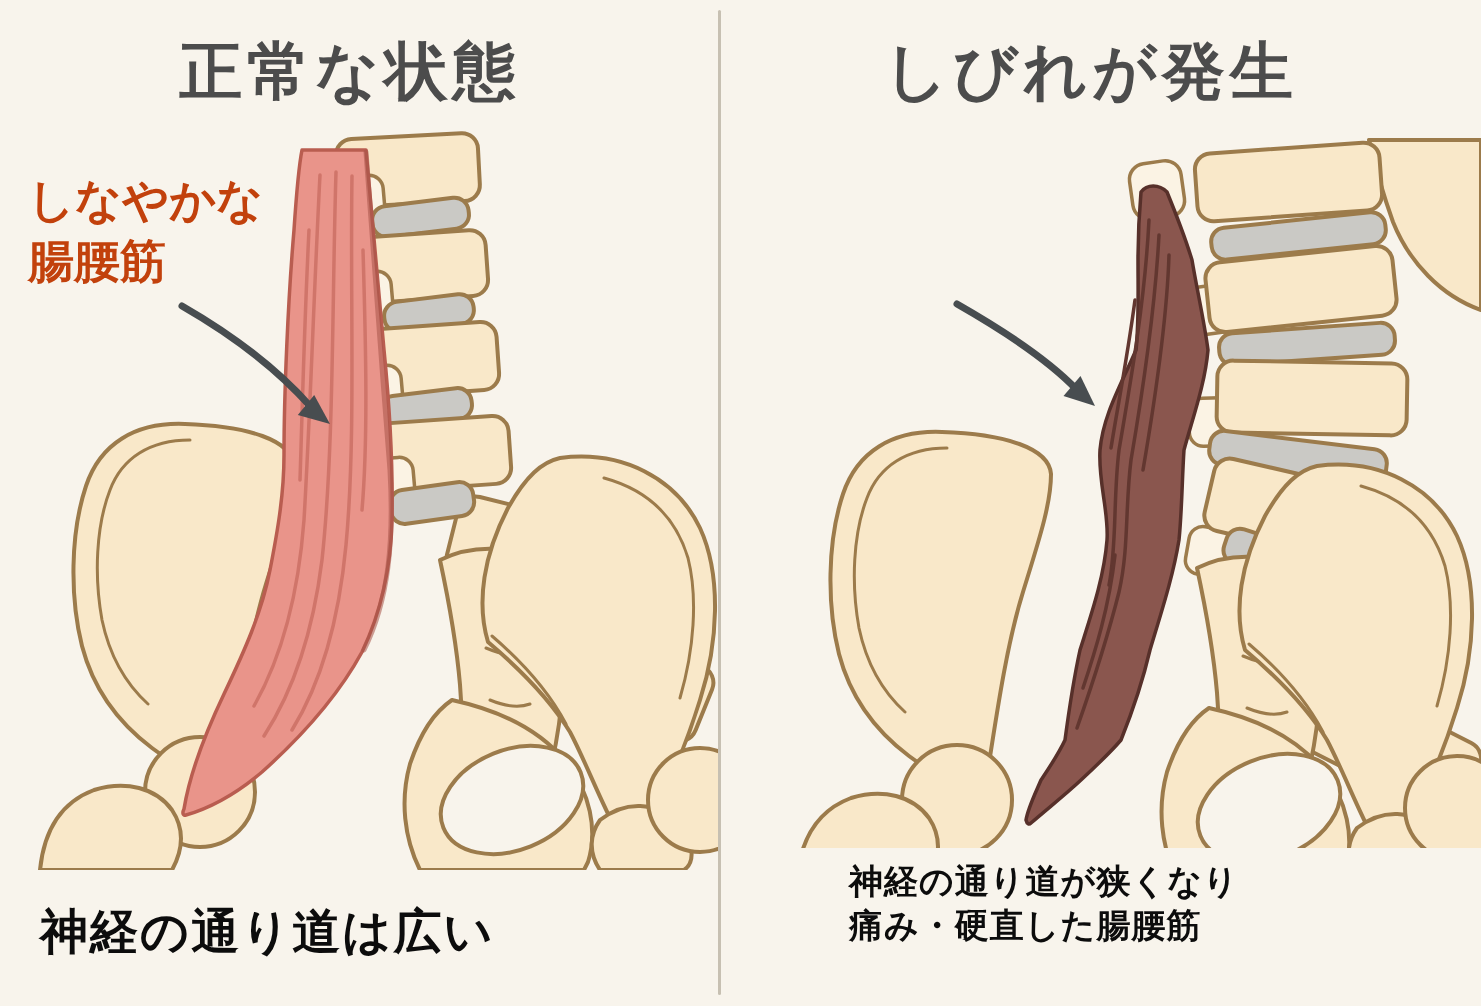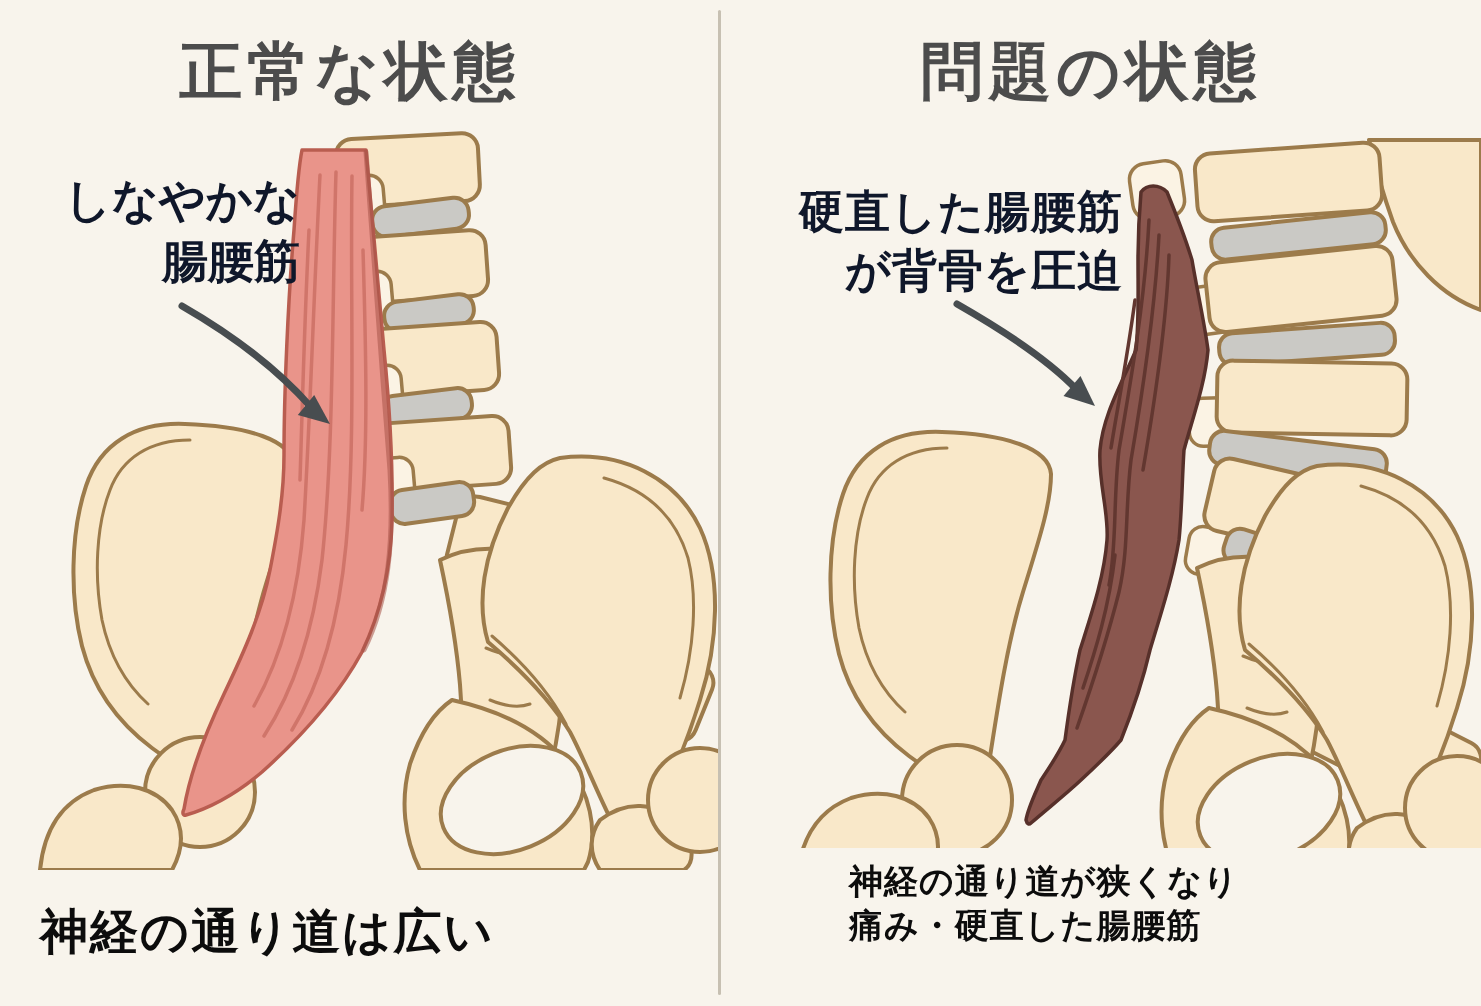--- a/index.html
+++ b/index.html
@@ -19,21 +19,21 @@
   }
   .title{
     position:absolute;top:38px;line-height:1.05;
     font-size:63px;font-weight:800;letter-spacing:5px;
     color:#4c4c4c;text-align:center;white-space:nowrap;
   }
   #panel-normal .title{left:0;width:700px;}
   #panel-problem .title{left:0;width:700px;}
   .anno{
     position:absolute;
-    font-weight:800;color:#0f172a;text-align:right;
+    font-weight:800;color:#c2410c;text-align:left;
   }
   #panel-normal .anno{left:28px;top:170px;width:272px;font-size:46px;line-height:1.32;}
   #panel-problem .anno{left:14px;top:183px;width:368px;font-size:45px;line-height:1.30;letter-spacing:1px;}
   .caption{
     position:absolute;
     font-weight:800;color:#0c0c0c;white-space:nowrap;
   }
   #panel-normal .caption{left:40px;top:900px;width:560px;font-size:48px;letter-spacing:2px;}
   #panel-problem .caption{left:108px;top:860px;font-size:34px;line-height:1.28;letter-spacing:1px;text-align:left;}
   svg{position:absolute;left:0;top:0;display:block;}
@@ -168,22 +168,21 @@
       <path class="m2s" d="M 394,300 C 386,360 376,410 370,448"></path>
       <path class="m2s" d="M 374,555 C 368,608 354,652 342,688"></path>
     </g>
 
     <g>
       <path class="arrow" d="M 216,304 Q 300,352 336,390"></path>
       <path class="ahead" d="M 354,406 L 322.5,395.9 L 339.5,376.1 Z"></path>
     </g>
   </svg>
 
-  <div class="title">問題の状態</div>
+  <div class="title">しびれが発生</div>
   <div class="anno">
-    <span>硬直した腸腰筋</span><br>
-    <span>が背骨を圧迫</span>
+    <br>
   </div>
   <div class="caption">
     <span>神経の通り道が狭くなり</span><br>
     <span>痛み・硬直した腸腰筋</span>
   </div>
 </div>
 
 </body></html>

